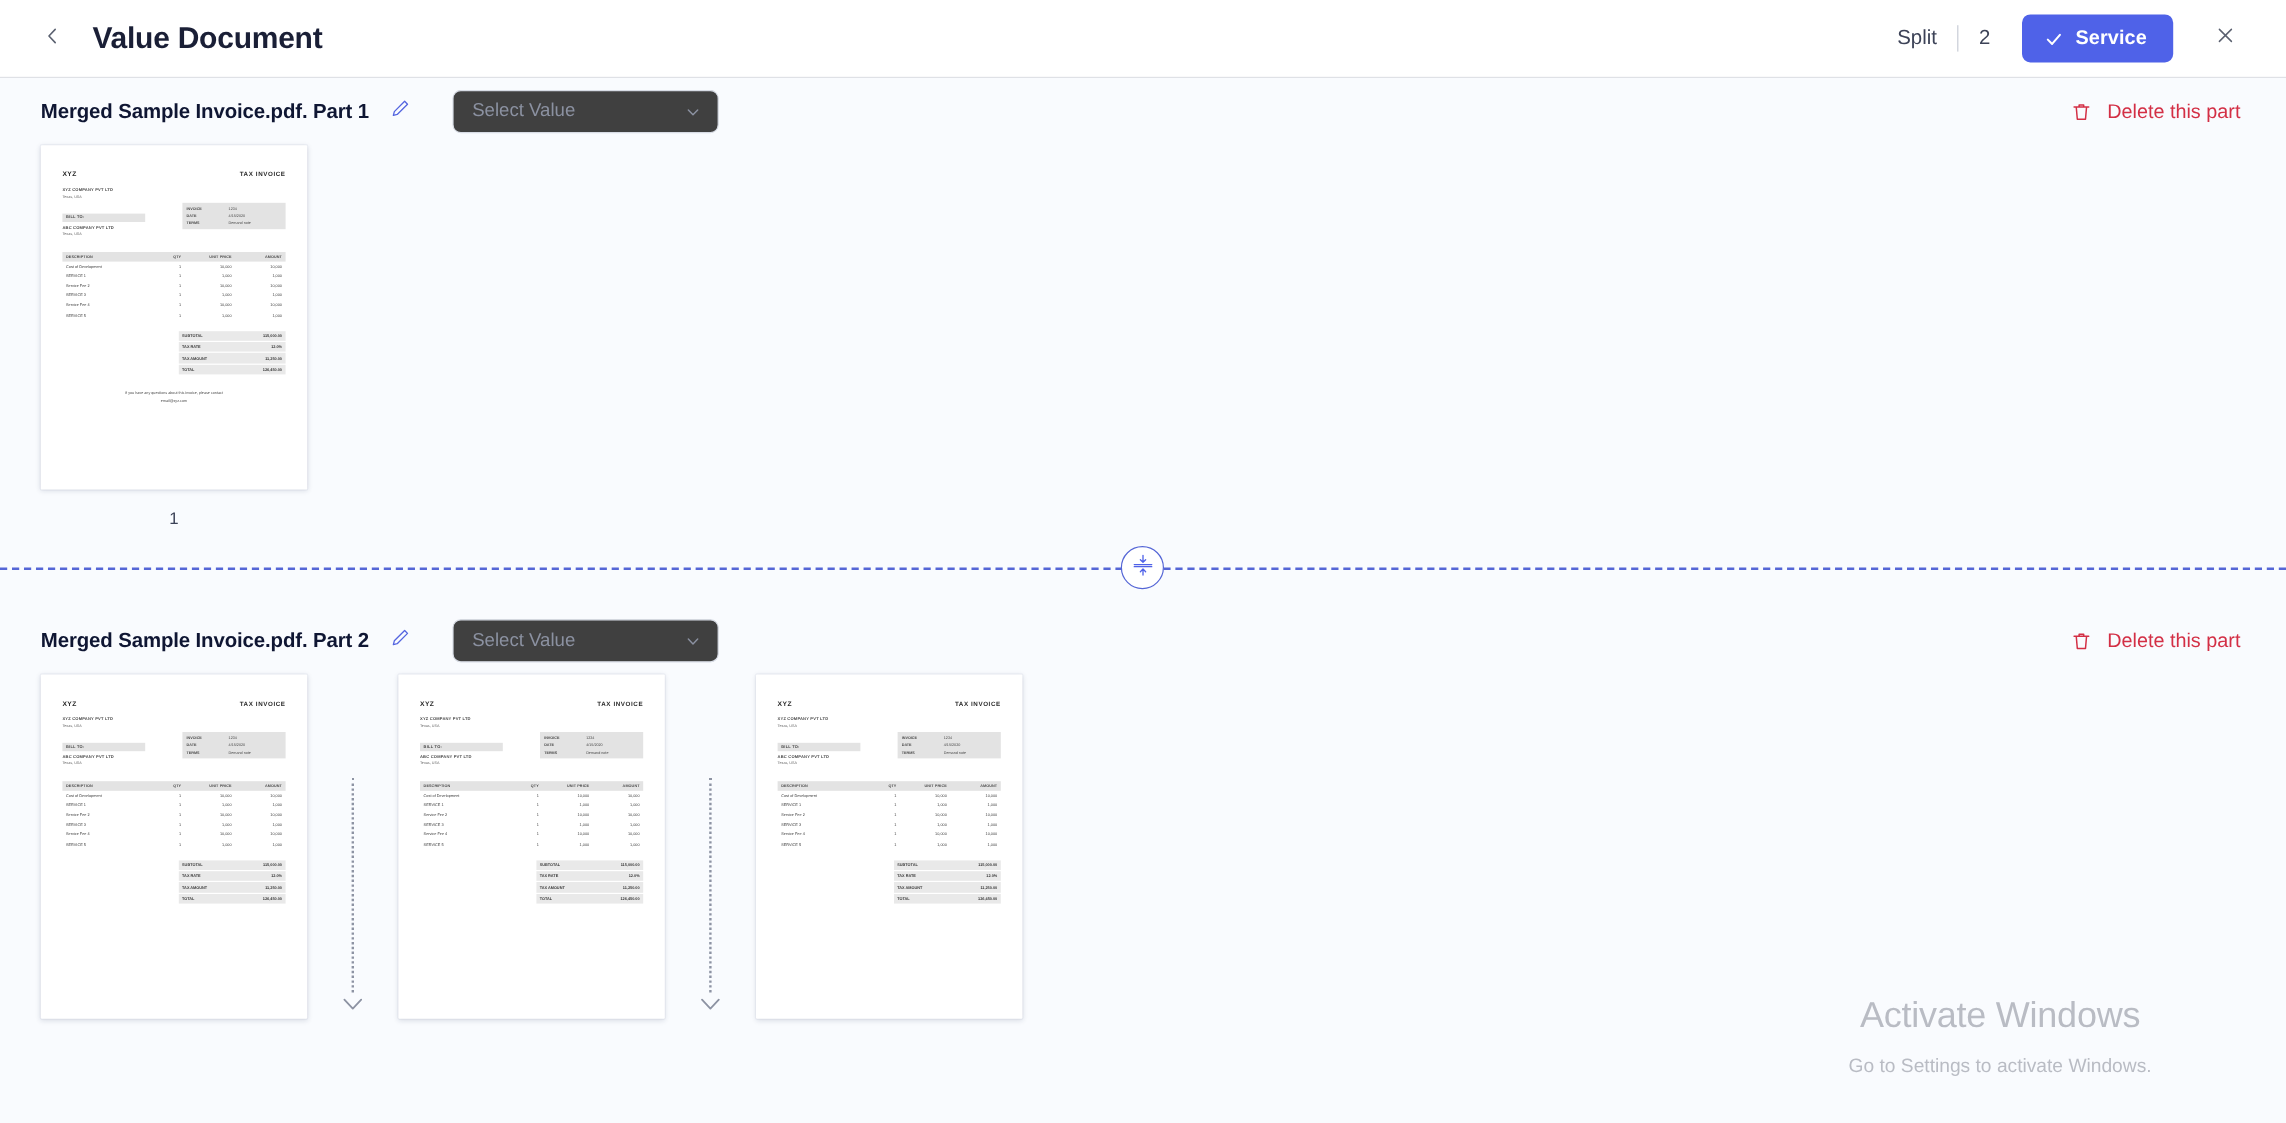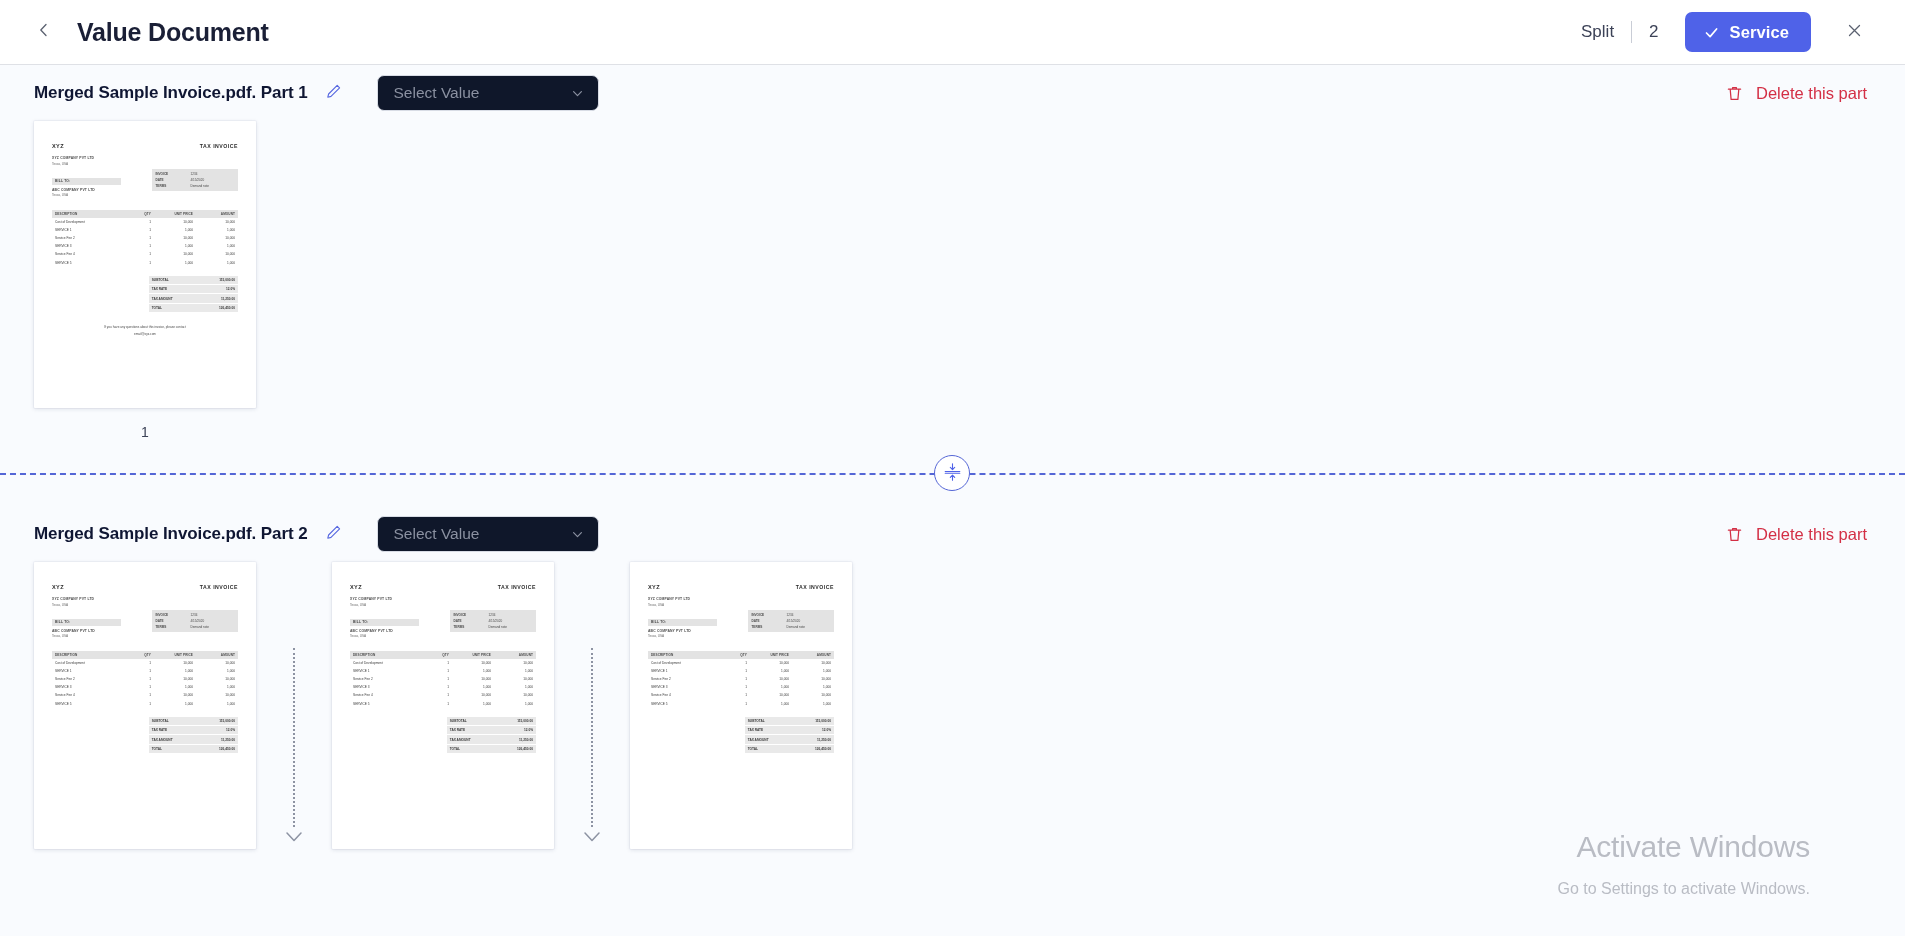--- a/index.html
+++ b/index.html
@@ -112,21 +112,21 @@
     display: flex; align-items: center; justify-content: center;
     color: #5566e0;
     cursor: pointer;
   }
   .select-box {
     margin-left: 32px;
     width: 222px;
     height: 36px;
     border: 1px solid #d8dce5;
     border-radius: 7px;
-    background: #0f172a;
+    background: #404040;
     display: flex;
     align-items: center;
     padding: 0 13px 0 16px;
     cursor: pointer;
   }
   .select-placeholder {
     font-size: 15.5px;
     color: #8b91a1;
     flex: 1;
   }
@@ -296,23 +296,23 @@
     display: flex;
     align-items: center;
     justify-content: center;
     cursor: pointer;
     z-index: 3;
   }
 
   
   .watermark {
     position: absolute;
-    right: 95px;
+    right: 112px;
     bottom: 38px;
-    text-align: right;
+    text-align: center;
     user-select: none;
     pointer-events: none;
   }
   .wm-title { font-size: 30px; color: #b9bcc4; font-weight: normal; letter-spacing: -0.2px; }
   .wm-sub { font-size: 16px; color: #b9bcc4; margin-top: 16px; }
 </style>
 </head>
 <body>
 
 <div class="app-header">

